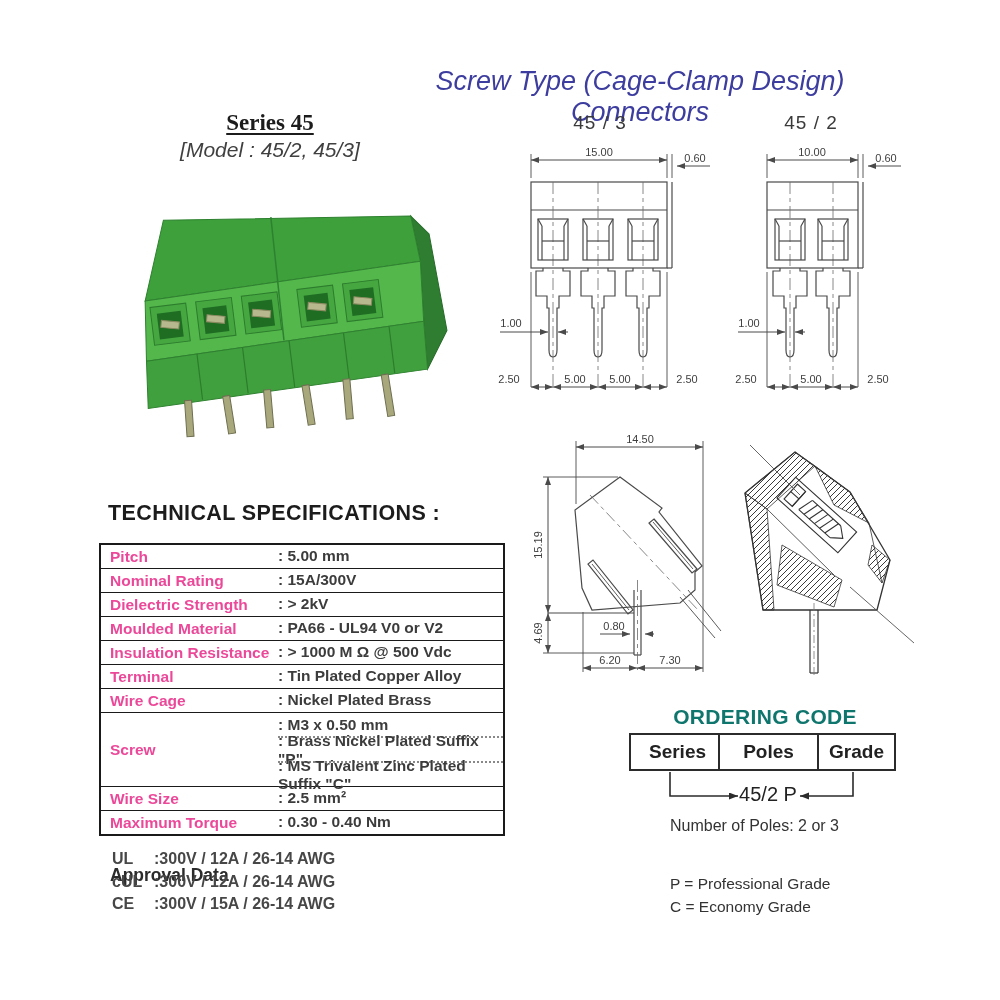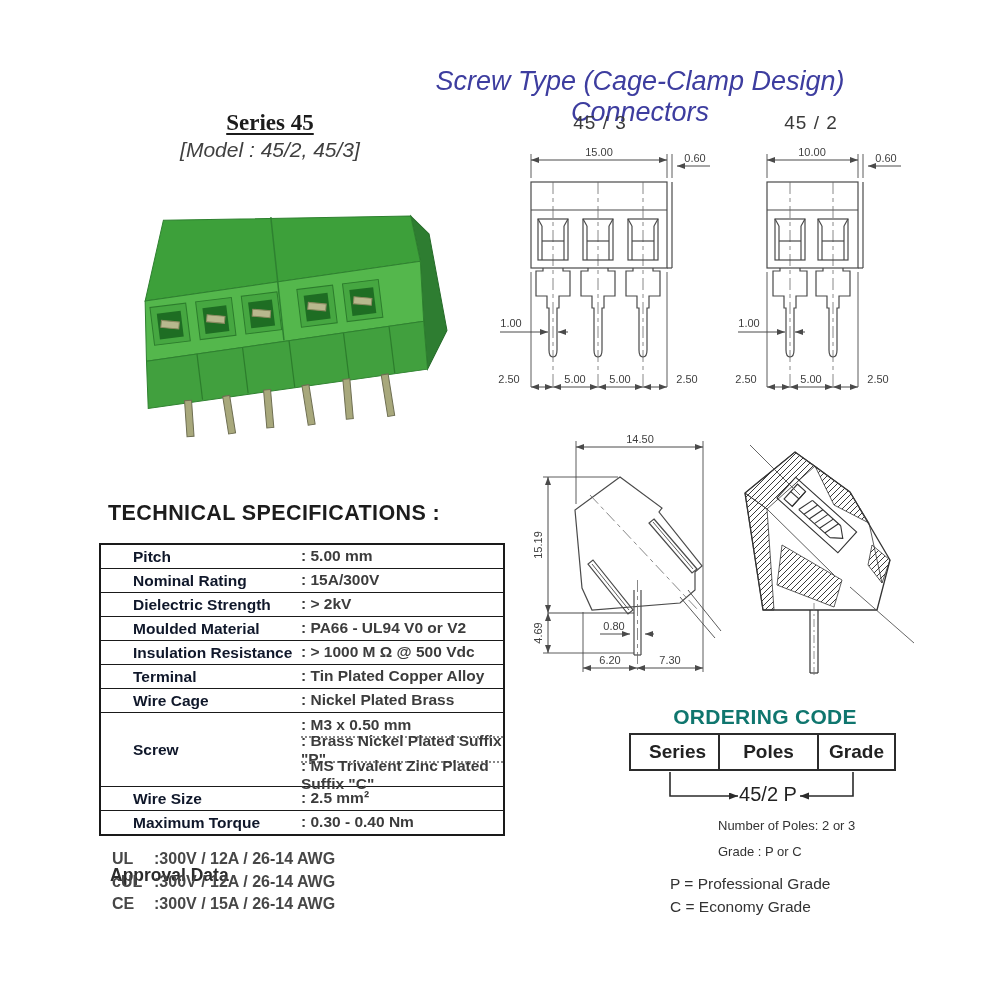--- a/index.html
+++ b/index.html
@@ -22,43 +22,43 @@
   svg .dln{stroke:#4a4a4a;stroke-width:1.2;fill:none;}
   svg .thin{stroke:#4a4a4a;stroke-width:0.9;fill:none;}
   svg .cl{stroke:#6a6a6a;stroke-width:0.8;fill:none;stroke-dasharray:12 4 4 4;}
   svg .dim{stroke:#4a4a4a;stroke-width:1;fill:none;}
 
   
   .specs-heading{left:108px;top:501px;font-size:21.5px;font-weight:bold;color:#1c1c1c;letter-spacing:.4px;}
   .spec-table{left:99px;top:543px;width:406px;border:2px solid #1a1a1a;background:#fff;box-sizing:border-box;}
   .spec-row{display:flex;border-top:1.5px solid #1a1a1a;min-height:23px;align-items:stretch;}
   .spec-row:first-child{border-top:none;}
-  .spec-label{width:168px;padding-left:9px;font-weight:bold;font-size:15.5px;color:#0f172a;
-    display:flex;align-items:center;margin-left:23px;}
+  .spec-label{width:168px;padding-left:9px;font-weight:bold;font-size:15.5px;color:#ec4899;
+    display:flex;align-items:center;}
   .spec-values{flex:1;display:flex;flex-direction:column;justify-content:flex-start;}
   .spec-line{height:22px;display:flex;align-items:center;font-weight:bold;font-size:15.5px;color:#3c3c3c;}
   .spec-row.tall .spec-line{height:23px;}
   .spec-row.tall .spec-line + .spec-line{border-top:2px dotted #888;}
 
   
   .approval-heading{left:110px;top:824px;font-size:17.5px;font-weight:bold;color:#2b2b2b;margin-top:41px;}
   .approval-rows{left:112px;top:848px;}
   .approval-row{display:flex;height:22.5px;align-items:center;font-size:16px;font-weight:bold;color:#474747;}
   .approval-agency{width:42px;}
 
   
   .ordering-heading{left:640px;top:705px;width:250px;text-align:center;
     font-size:21px;font-weight:bold;color:#0f766e;letter-spacing:.3px;}
   .ordering-table{left:629px;top:733px;display:flex;border:2px solid #2b2b2b;box-sizing:border-box;height:38px;width:267px;padding-left:6px;}
   .ordering-col{display:flex;align-items:center;justify-content:center;
     font-size:19px;font-weight:bold;color:#222;border-left:2px solid #2b2b2b;}
   .ordering-col:first-child{border-left:none;}
   .oc1{width:81px;} .oc2{width:97px;} .oc3{flex:1;}
   .ordering-code{left:733px;top:783px;width:70px;text-align:center;font-size:20px;color:#222;}
-  .ordering-notes{left:670px;top:813px;font-size:13px;color:#333;line-height:26px;margin-left:48px;}
+  .ordering-notes{left:670px;top:813px;font-size:16px;color:#333;line-height:26px;}
   .ordering-legend{left:670px;top:873px;font-size:15.5px;color:#333;line-height:22.5px;}
 </style>
 </head>
 <body>
 
 <div class="page">
 
   <div class="abs main-title">Screw Type (Cage-Clamp Design) Connectors</div>
 
   <div class="abs series-wrap">
@@ -408,20 +408,19 @@
         <marker id="m5" markerWidth="10" markerHeight="9" refX="9" refY="3.5" orient="auto" markerUnits="userSpaceOnUse">
           <path d="M0,0L9,3.5L0,7Z" fill="#2b2b2b"></path>
         </marker>
       </defs>
     <path d="M42,1 V25 H110" fill="none" stroke="#2b2b2b" stroke-width="1.6" marker-end="url(#m5)"></path>
     <path d="M225,1 V25 H172" fill="none" stroke="#2b2b2b" stroke-width="1.6" marker-end="url(#m5)"></path>
   </svg>
   <div class="abs ordering-code">45/2 P</div>
   <div class="abs ordering-notes">
     <div>Number of Poles: 2 or 3</div>
-    <div>Grade : P or C</div>
   </div>
   <div class="abs ordering-legend">
     <div>P = Professional Grade</div>
     <div>C = Economy Grade</div>
   </div>
 
 </div>
 
 </body></html>

